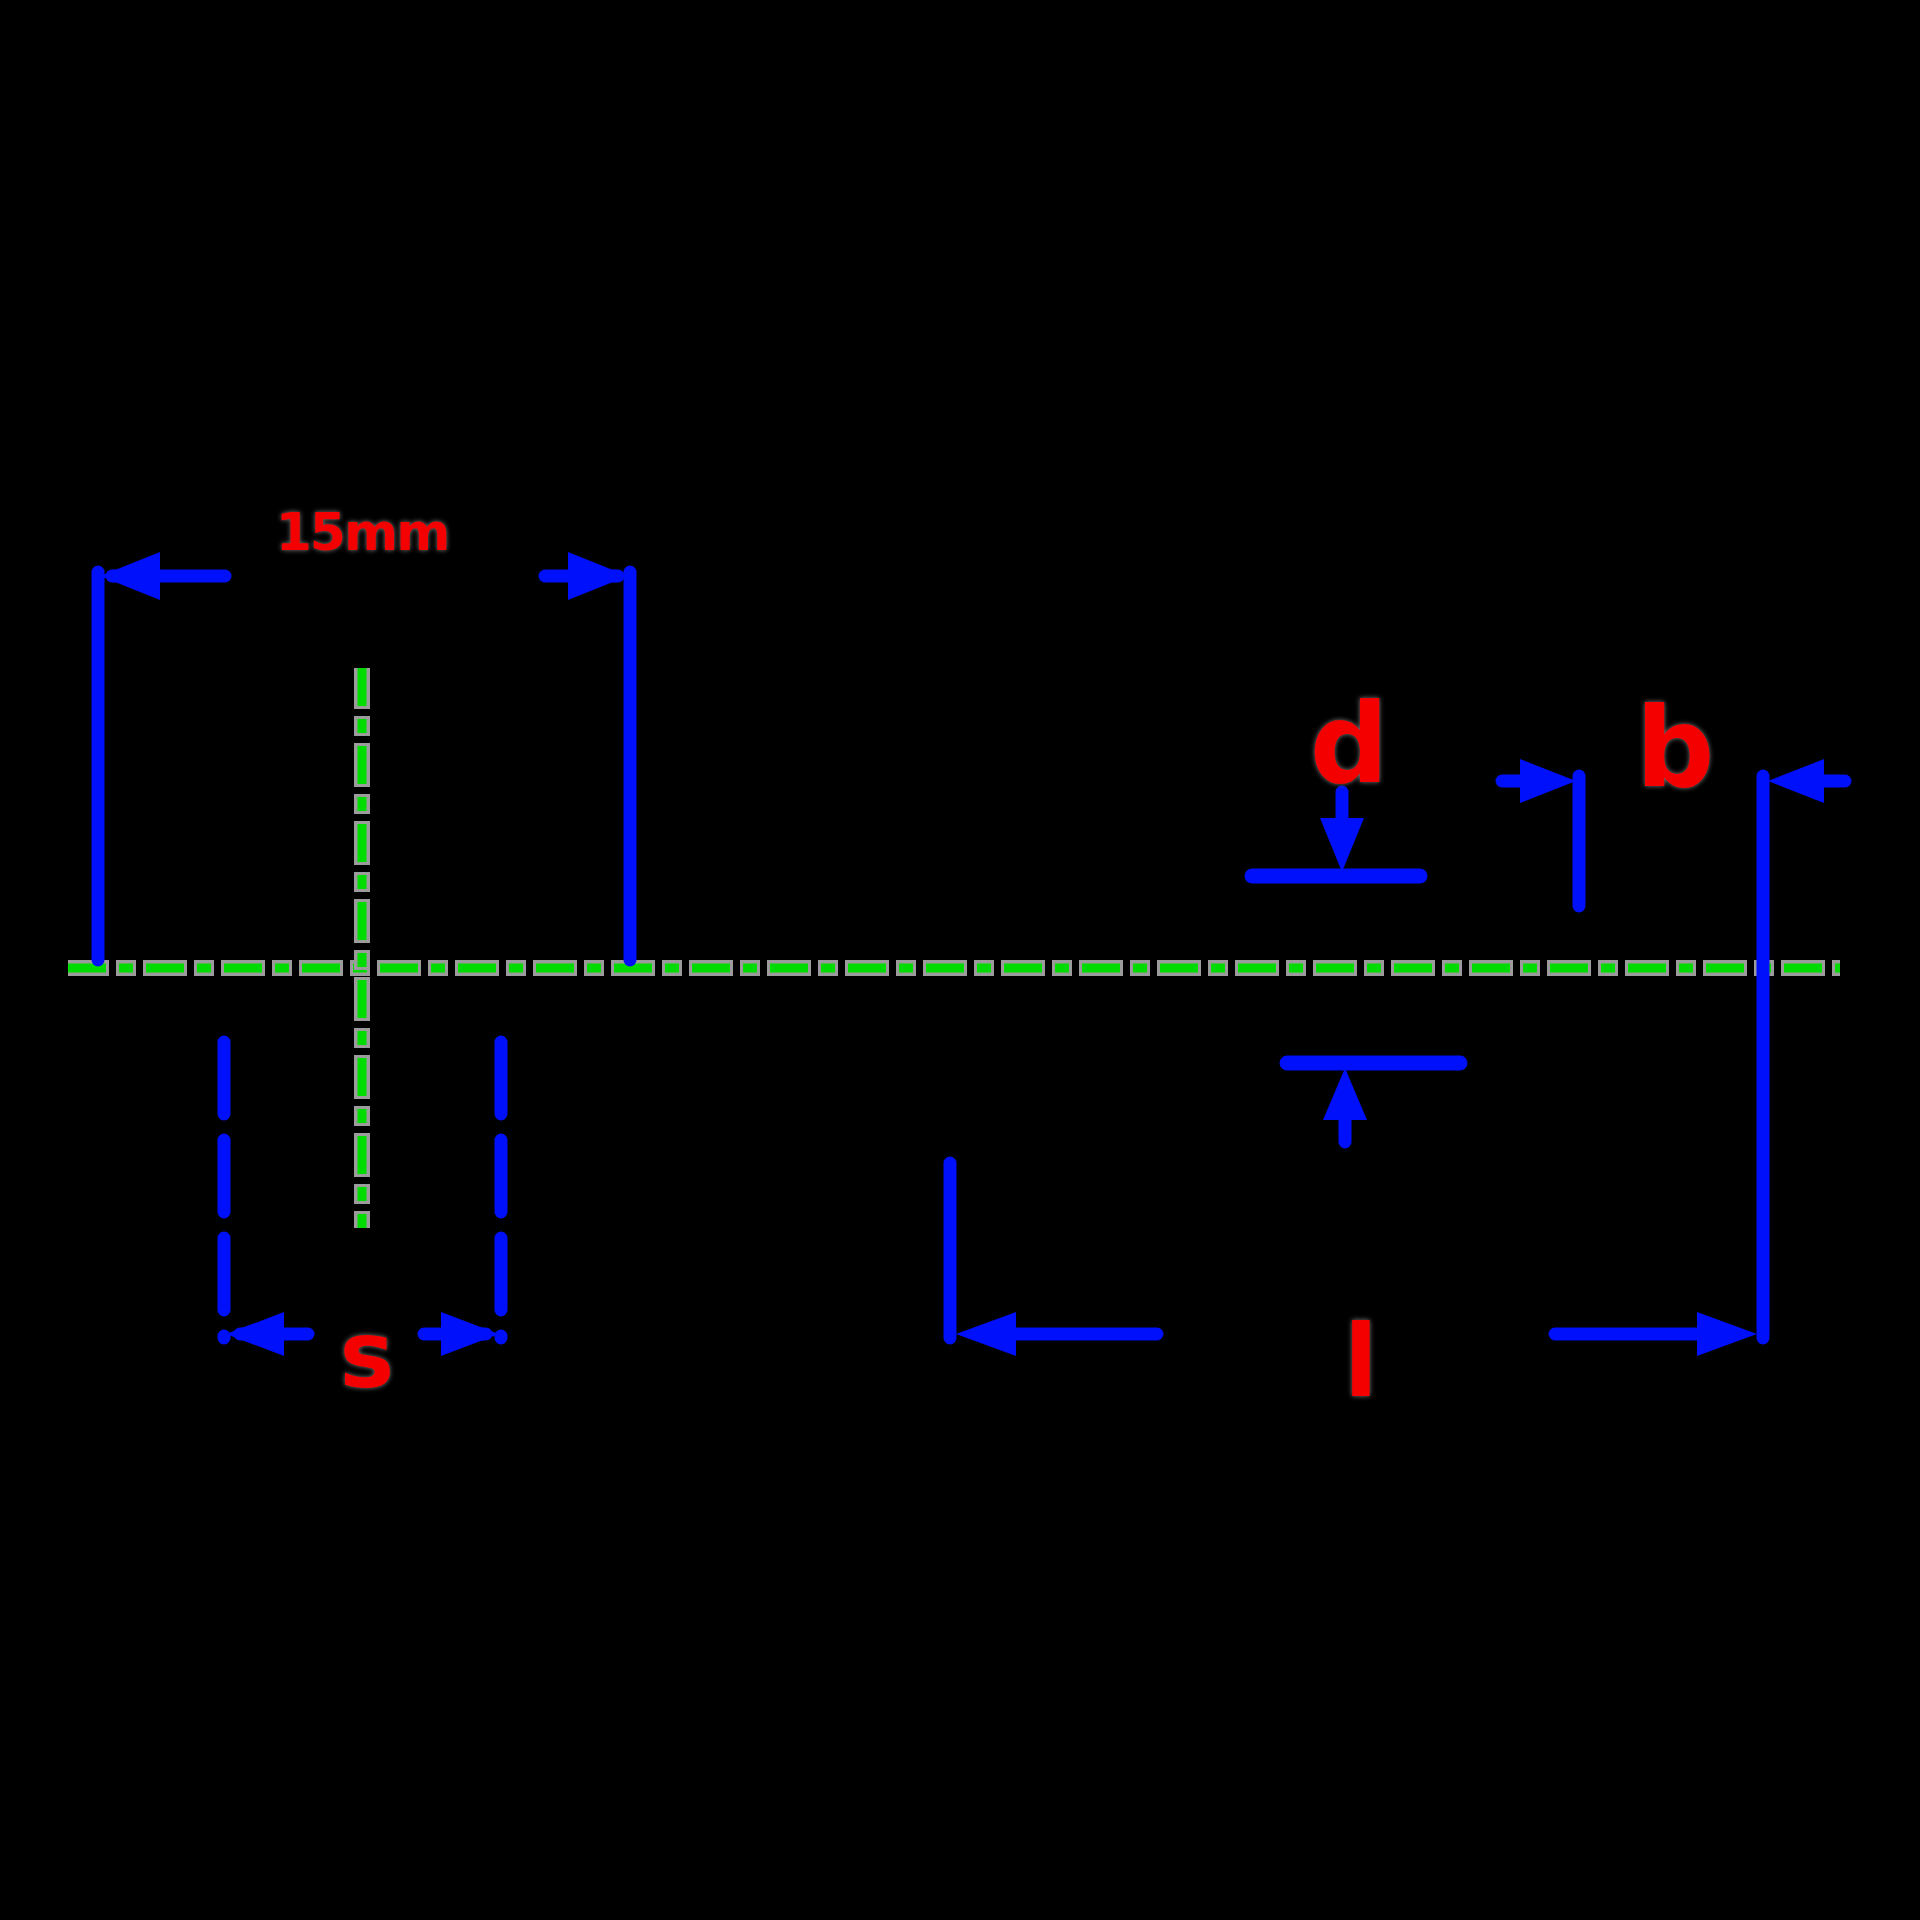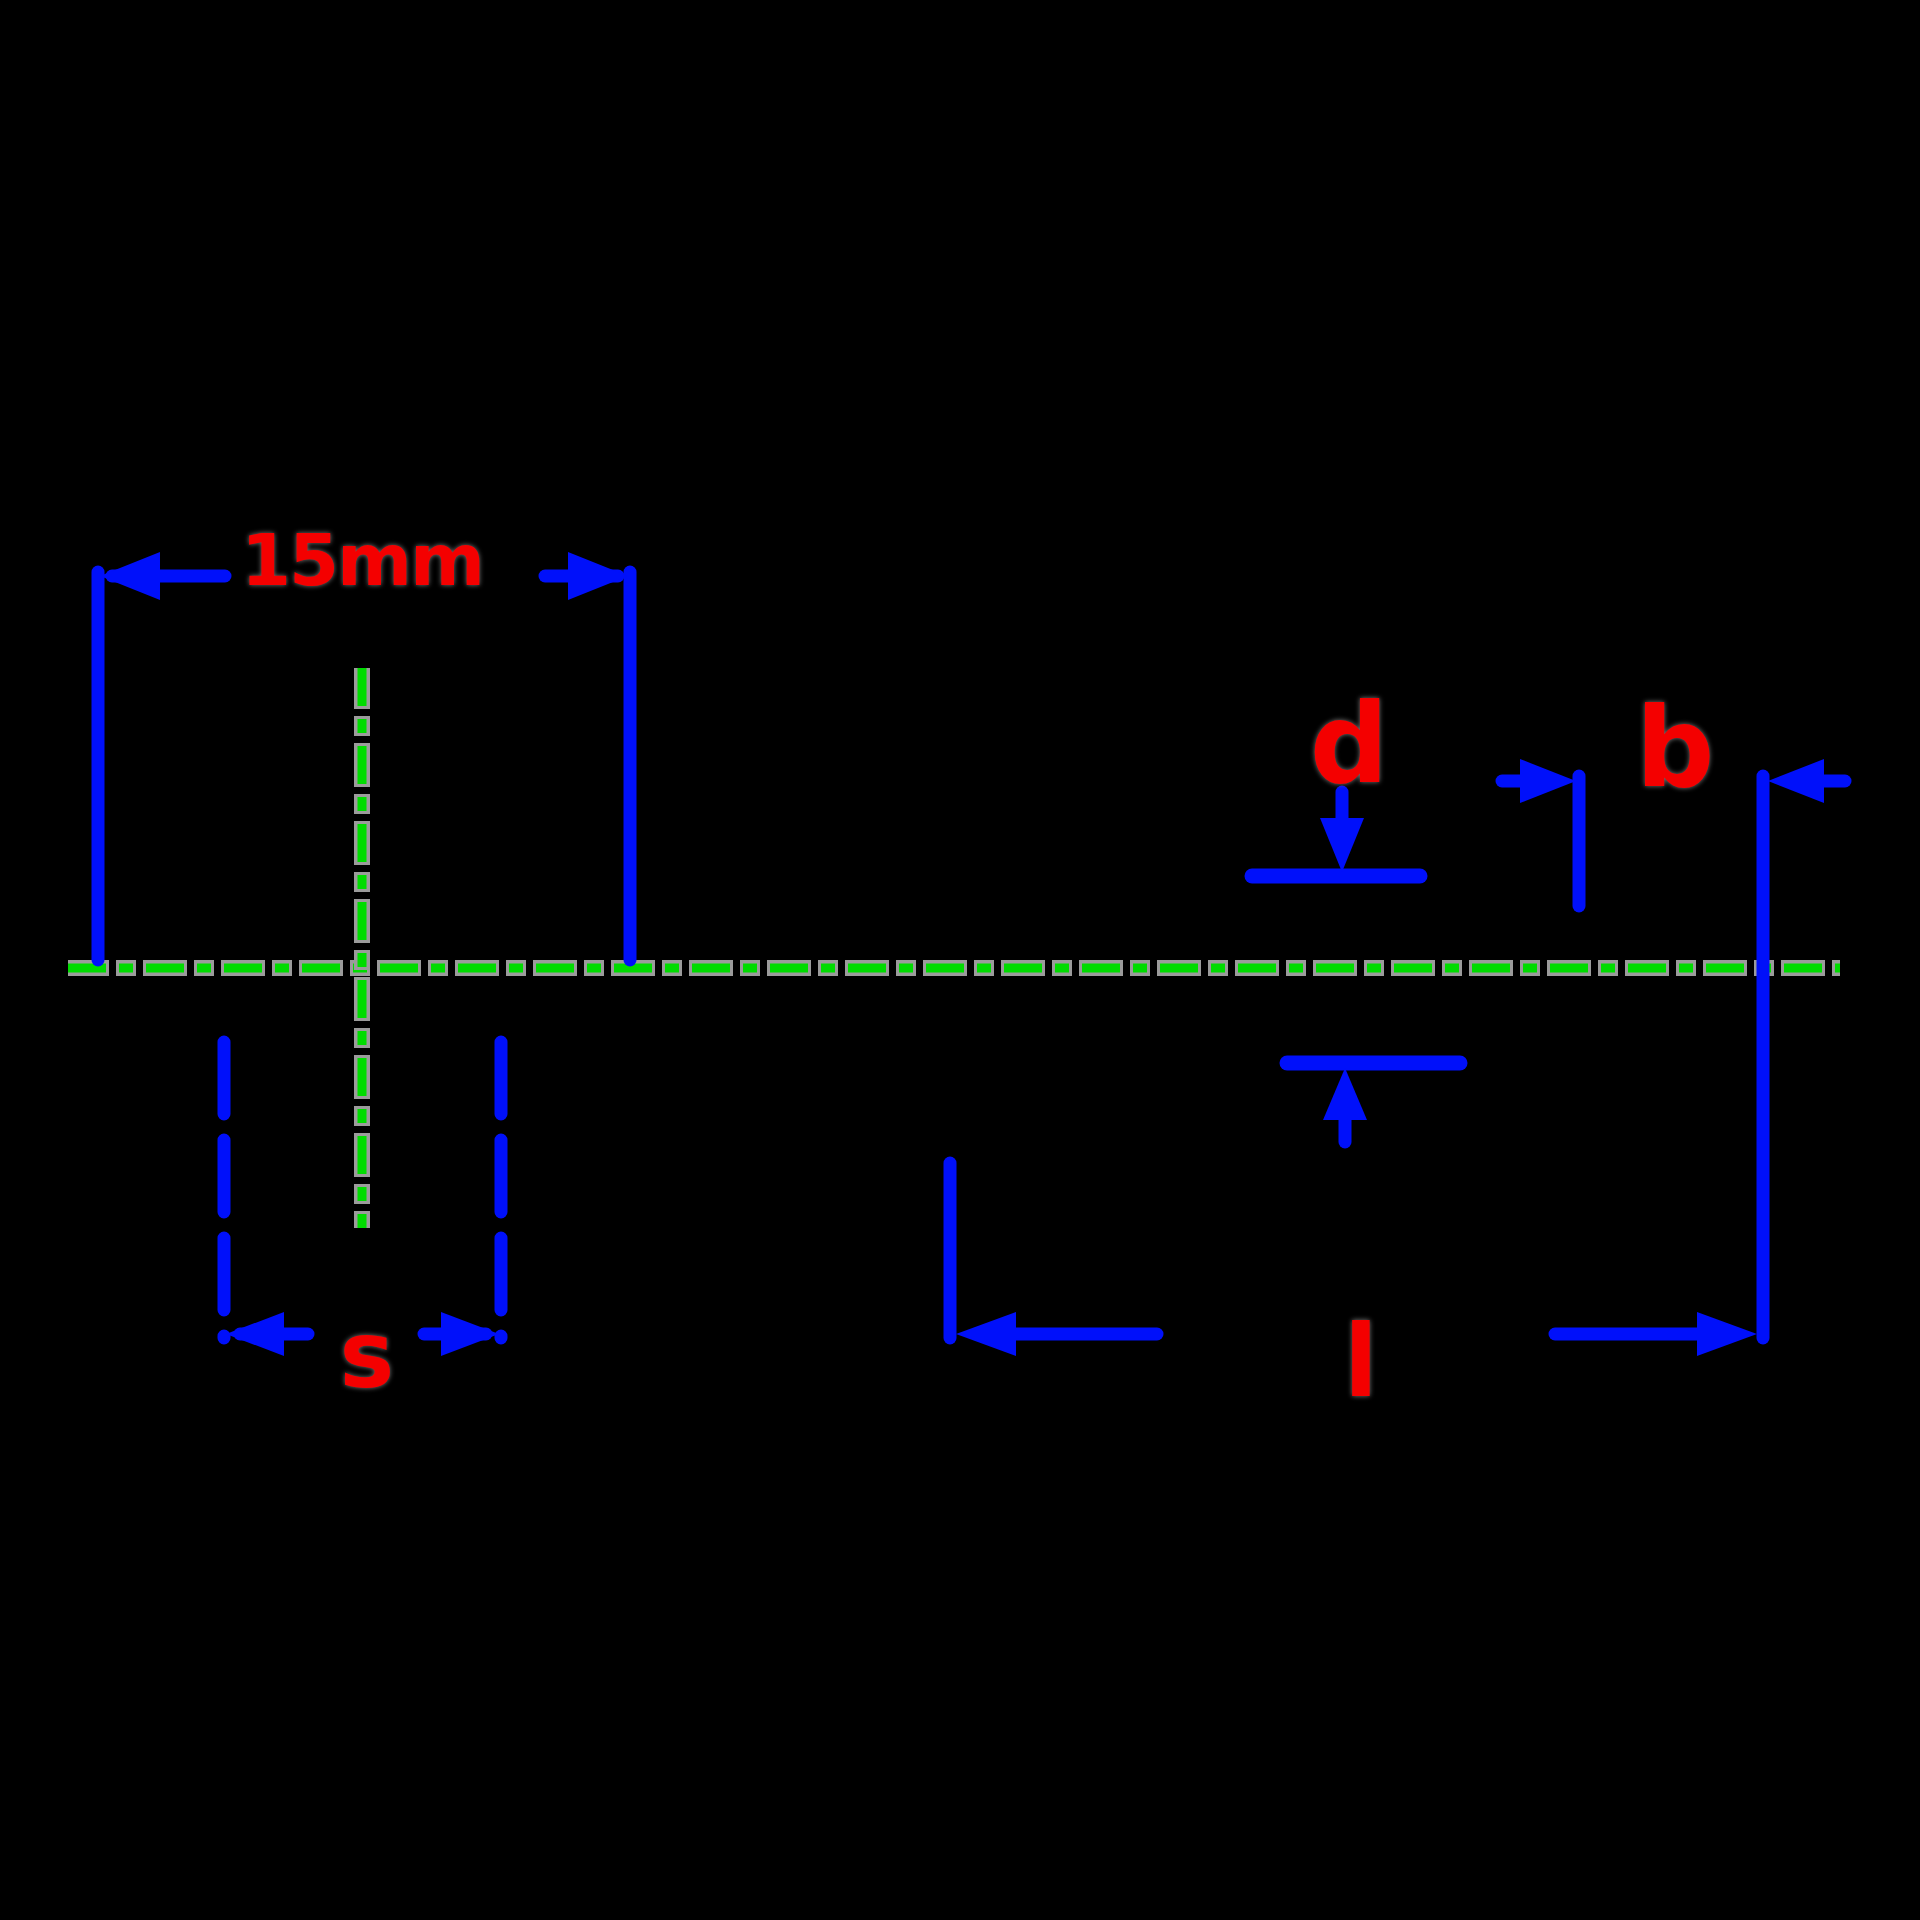--- a/index.html
+++ b/index.html
@@ -33,21 +33,21 @@
   .dim-label{
     position:absolute;
     transform:translate(-50%,-50%);
     color:var(--red);
     font-weight:bold;
     line-height:1;
     white-space:nowrap;
     text-shadow:0 0 5px #7a7a7a;
     letter-spacing:-2px;
   }
-  .lbl-headwidth{left:362px;top:560px;font-size:72px;}
+  .lbl-headwidth{left:362px;top:532px;font-size:52px;}
   .lbl-s{left:366px;top:1356px;font-size:92px;}
   .lbl-d{left:1348px;top:744px;font-size:110px;}
   .lbl-b{left:1674px;top:748px;font-size:110px;}
   .lbl-l{left:1360px;top:1362px;font-size:100px;}
 </style>
 </head>
 <body>
 
 <div class="canvas">
 

